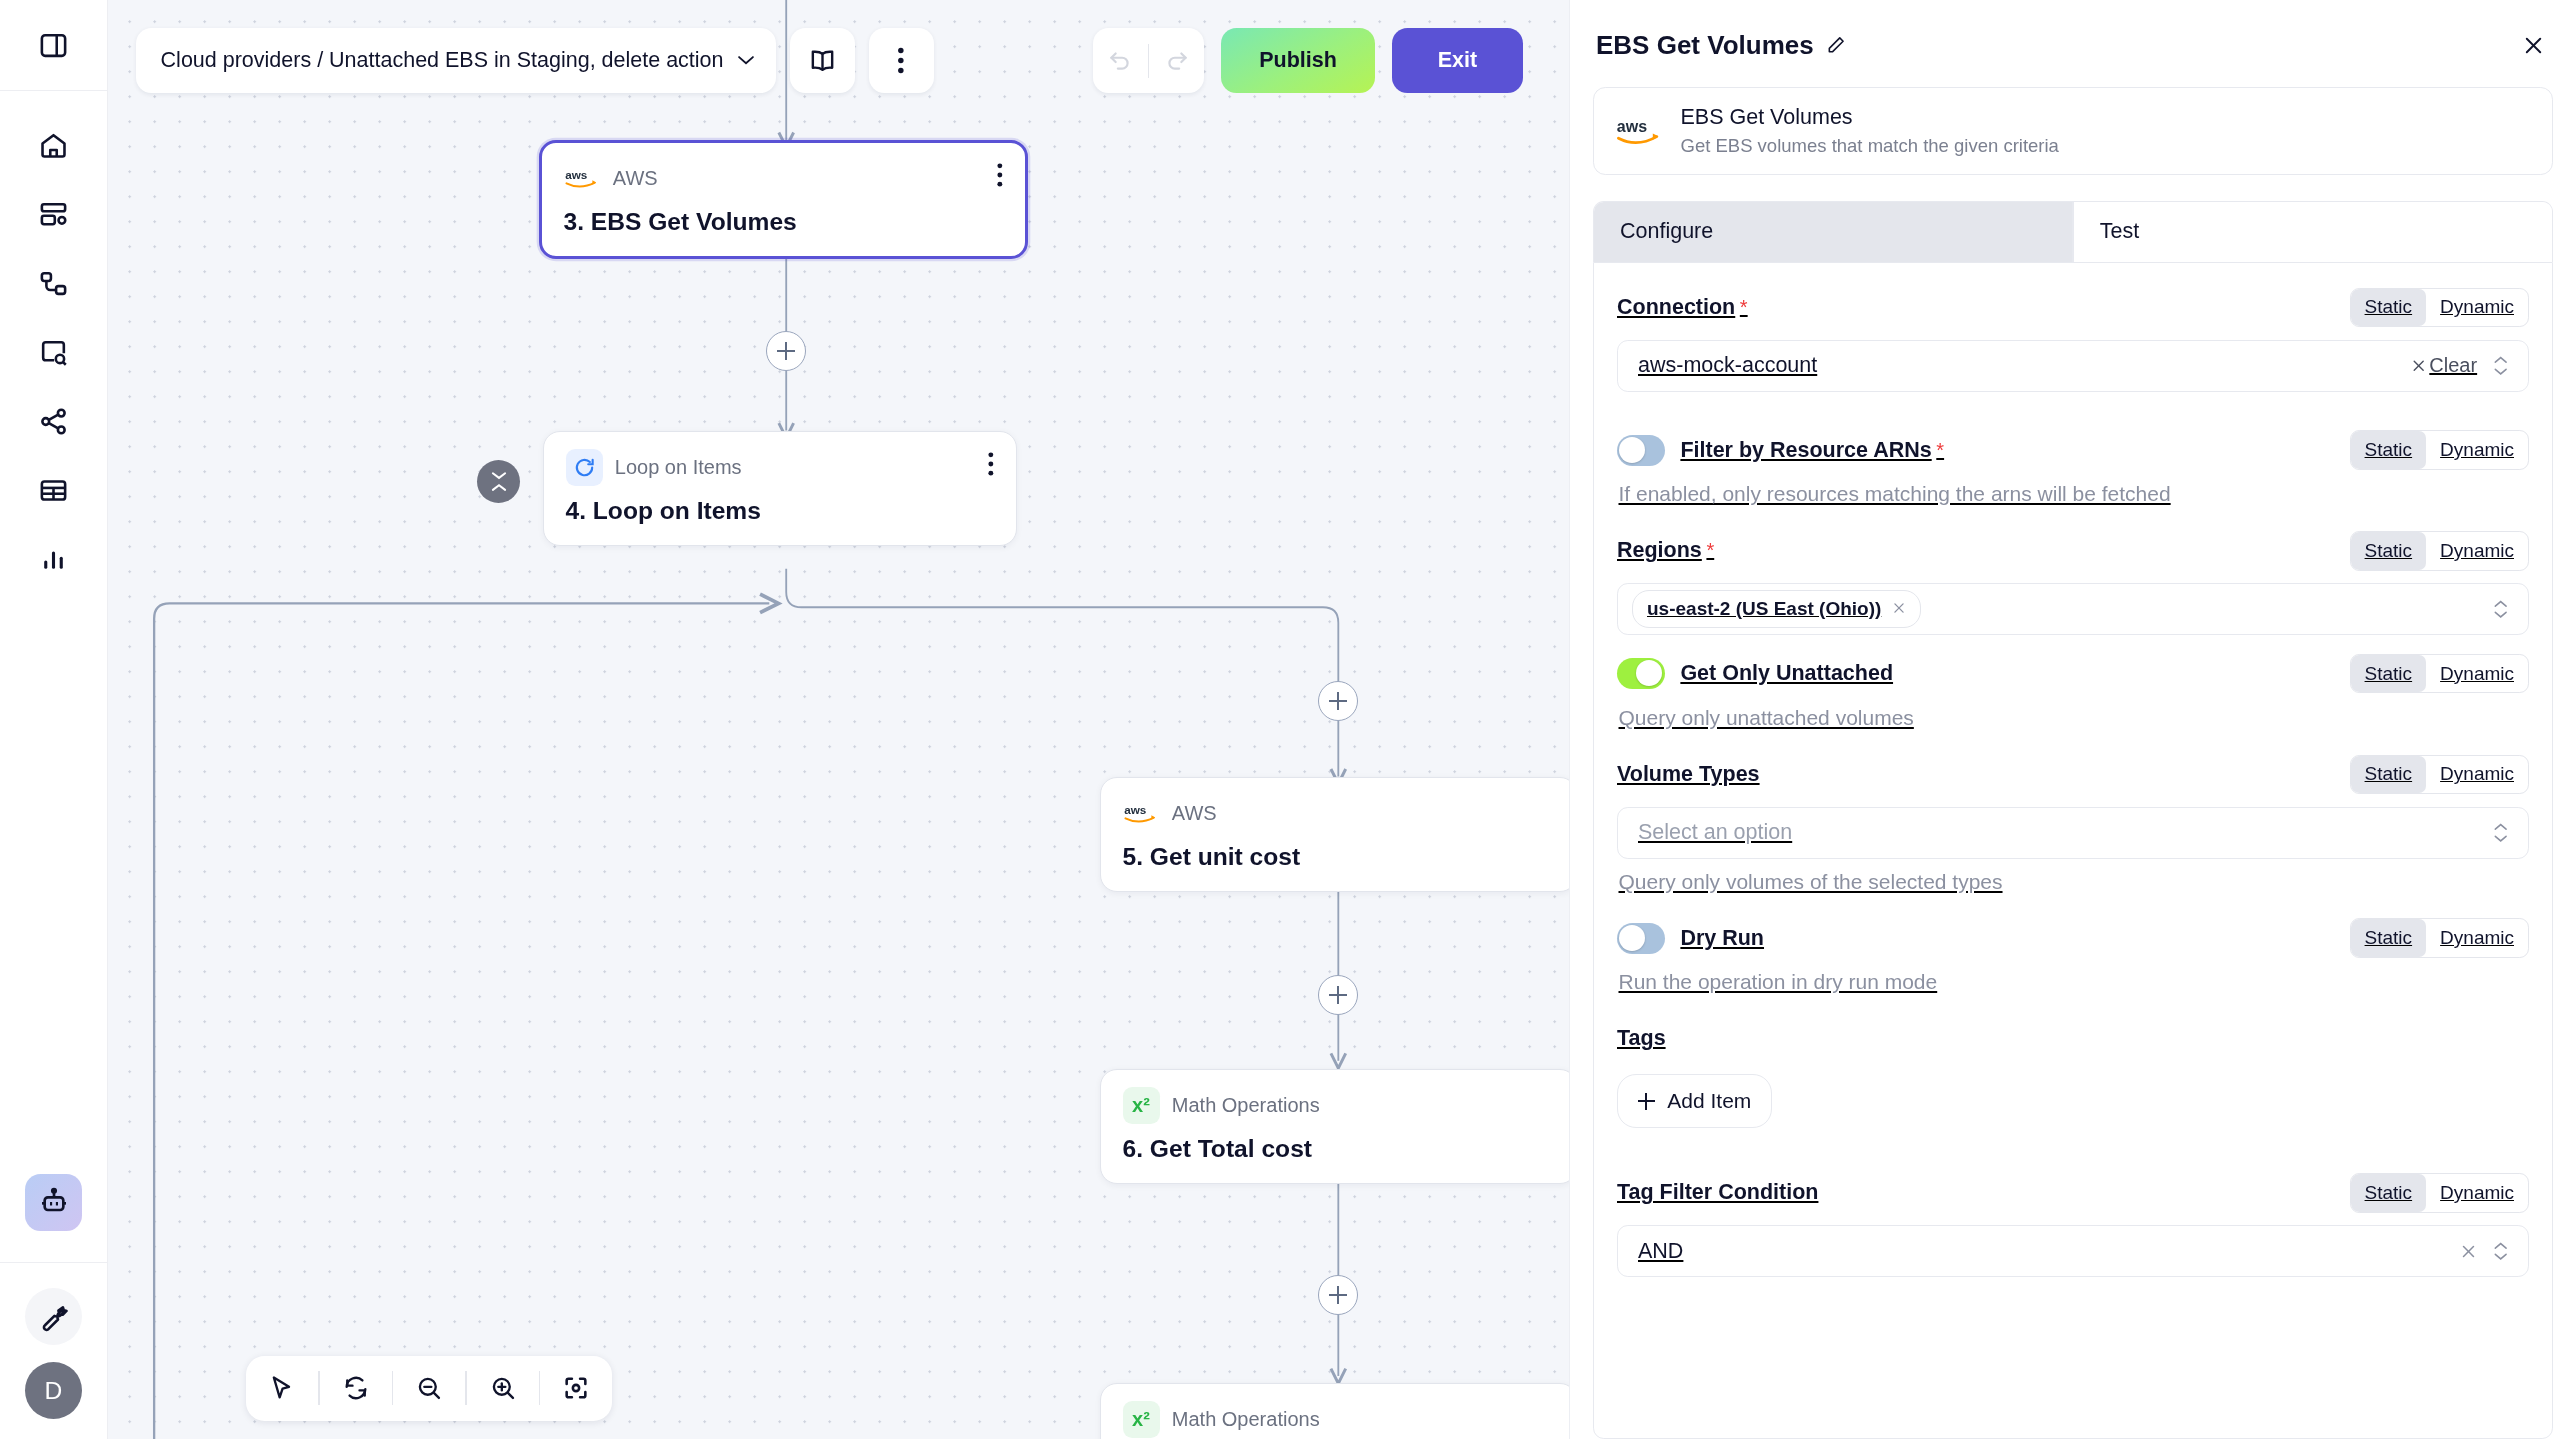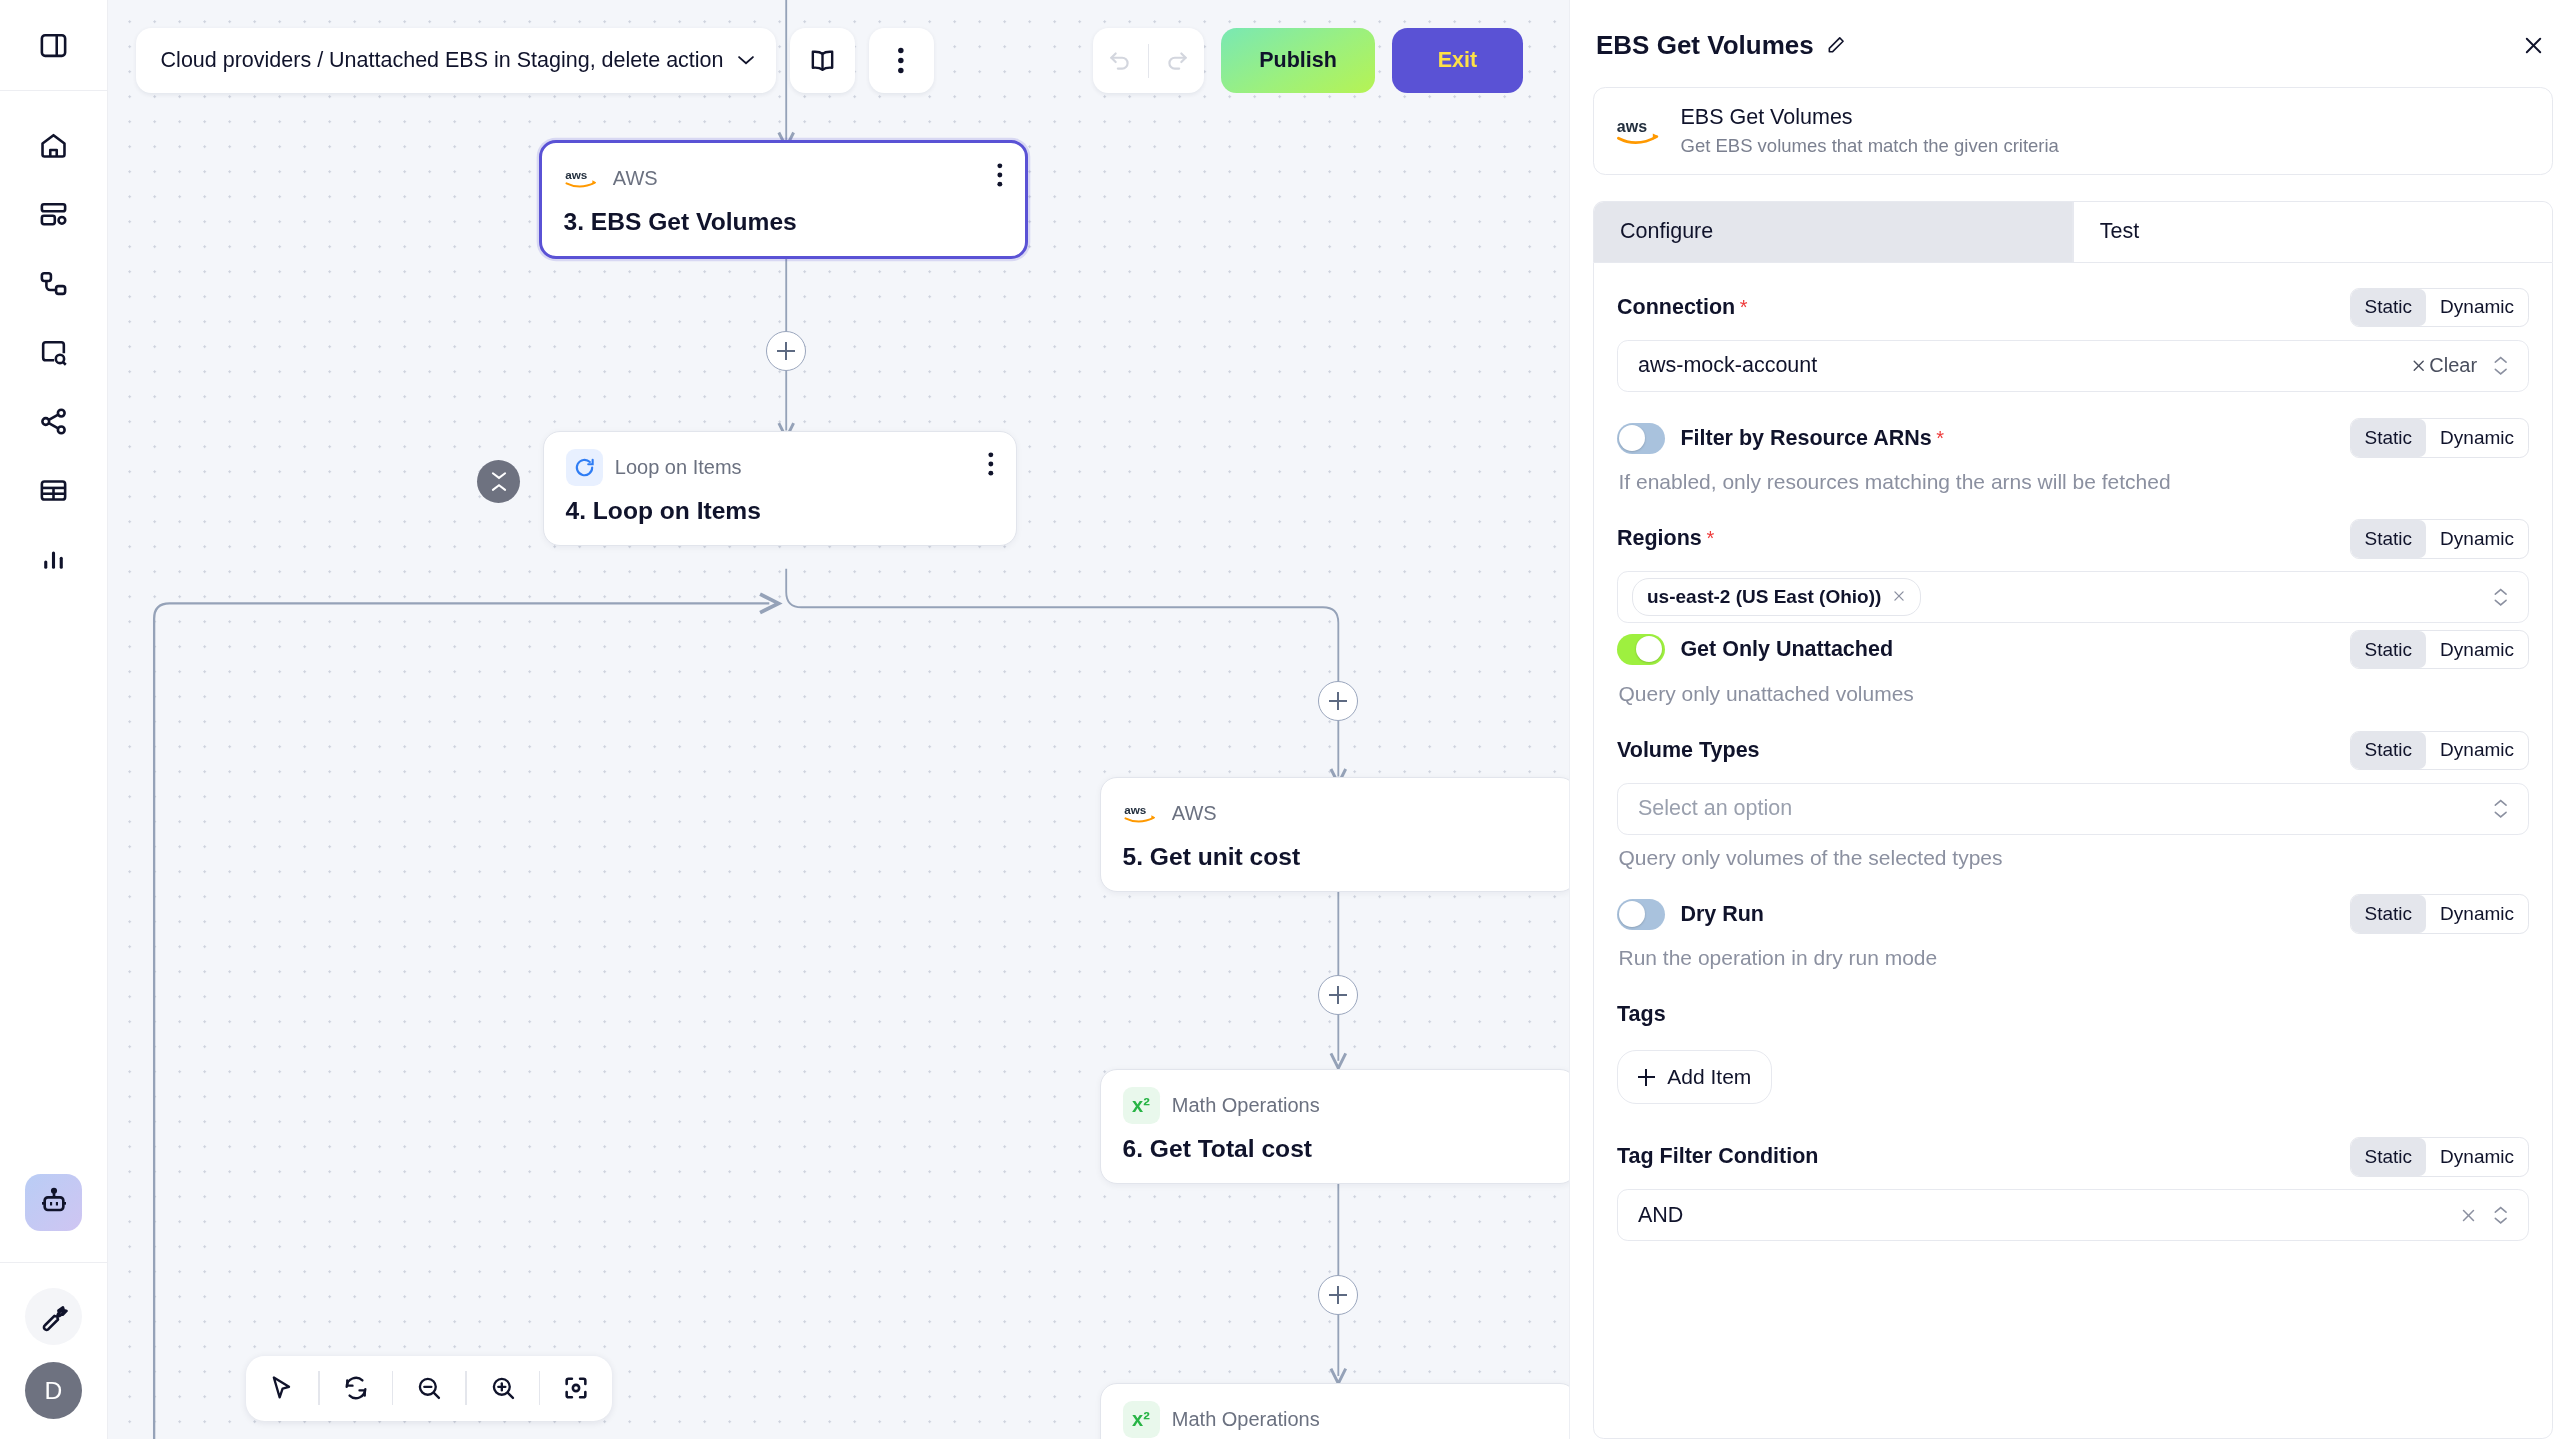--- a/index.html
+++ b/index.html
@@ -75,21 +75,21 @@
   .undo-btn { width: 55px; height: 65px; display: flex; align-items: center; justify-content: center; cursor: pointer; }
   .undo-sep { width: 1.5px; height: 34px; background: #e4e6ec; }
   .btn-publish {
     height: 65px; min-width: 154px; padding: 0 26px; border: none; border-radius: 15.4px;
     background: linear-gradient(150deg,#79e8b4 0%,#9cf07d 55%,#b6f353 100%);
     color: #10132b; font-size: 21.5px; font-weight: bold; cursor: pointer;
     font-family: "Liberation Sans", sans-serif;
   }
   .btn-exit {
     height: 65px; min-width: 131px; padding: 0 26px; border: none; border-radius: 15.4px;
-    background: #5a52d5; color: #fde047; font-size: 21.5px; font-weight: bold; cursor: pointer;
+    background: #5a52d5; color: #ffffff; font-size: 21.5px; font-weight: bold; cursor: pointer;
     font-family: "Liberation Sans", sans-serif;
   }
 
   
   .graph { position: absolute; inset: 0; }
   .edges { position: absolute; inset: 0; width: 100%; height: 100%; }
 
   .node {
     position: absolute; background: #fff; border: 1.5px solid #e2e5ec; border-radius: 17px;
     box-shadow: 0 1.5px 6.2px rgba(20,25,60,.05); padding: 17px 21.5px 20px 21.5px; cursor: pointer;
@@ -149,21 +149,21 @@
           border-radius: 10.8px 10.8px 0 0; overflow: hidden; }
   .tab { flex: 1 1 50%; height: 60px; display: flex; align-items: center; padding-left: 26px;
          font-size: 21.5px; color: #10132b; cursor: pointer; background: #fff; }
   .tab.active { background: #e4e6ec; }
   .tab-sep { width: 1.5px; background: #e7e9ef; }
 
   .form {
     margin: 0 23px; border: 1.5px solid #e7e9ef; border-top: 1.5px solid #e7e9ef; border-radius: 0 0 10.8px 10.8px;
     padding: 23px 23px 31px 23px; overflow: hidden; flex: 1 1 auto;
   }
-  .field { margin-bottom: 5px; }
+  .field { margin-bottom: 17px; text-decoration: underline; }
   .field-row { display: flex; align-items: center; min-height: 43px; margin-bottom: 10.8px; }
   .field-label { font-size: 21.5px; color: #10132b; font-weight: bold; }
   .req { color: #ee3b3b; margin-left: 4.6px; font-size: 20px; }
   .seg {
     margin-left: auto; display: flex; border: 1.5px solid #e4e6ec; border-radius: 9.2px; overflow: hidden; background: #fff;
   }
   .seg span { padding: 7.7px 14px; font-size: 19px; color: #10132b; cursor: pointer; }
   .seg span.on { background: #e4e6ec; border-radius: 7px; }
 
   .input {

